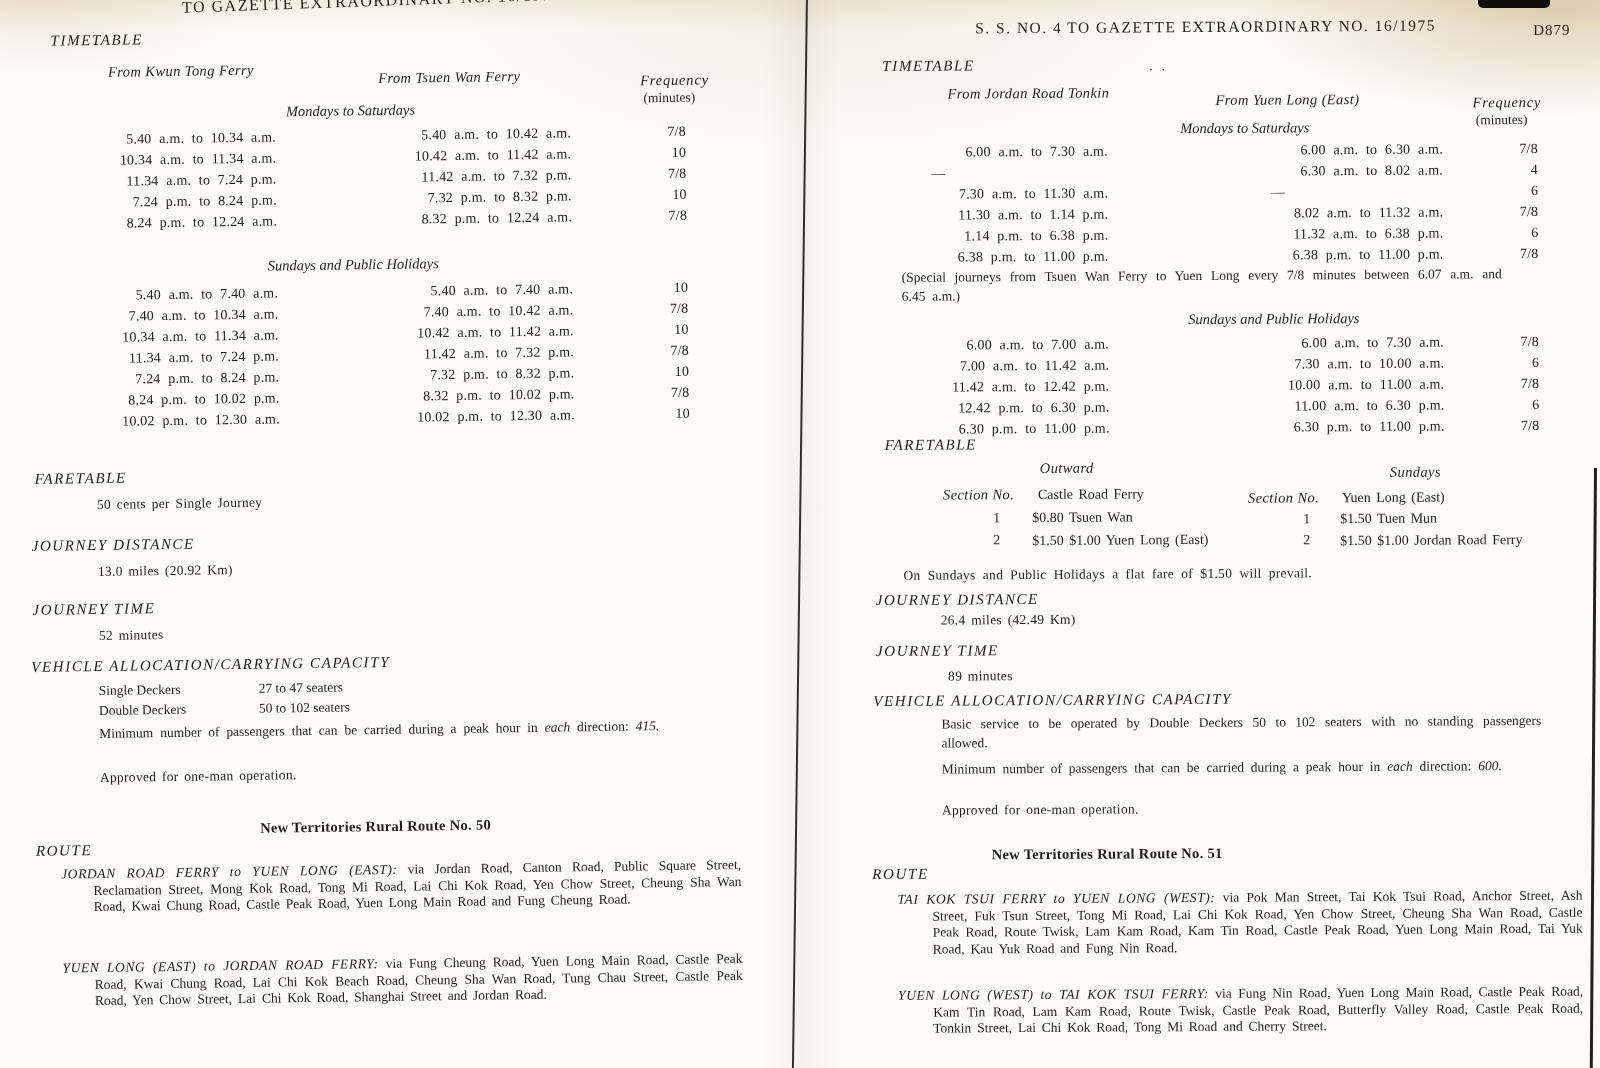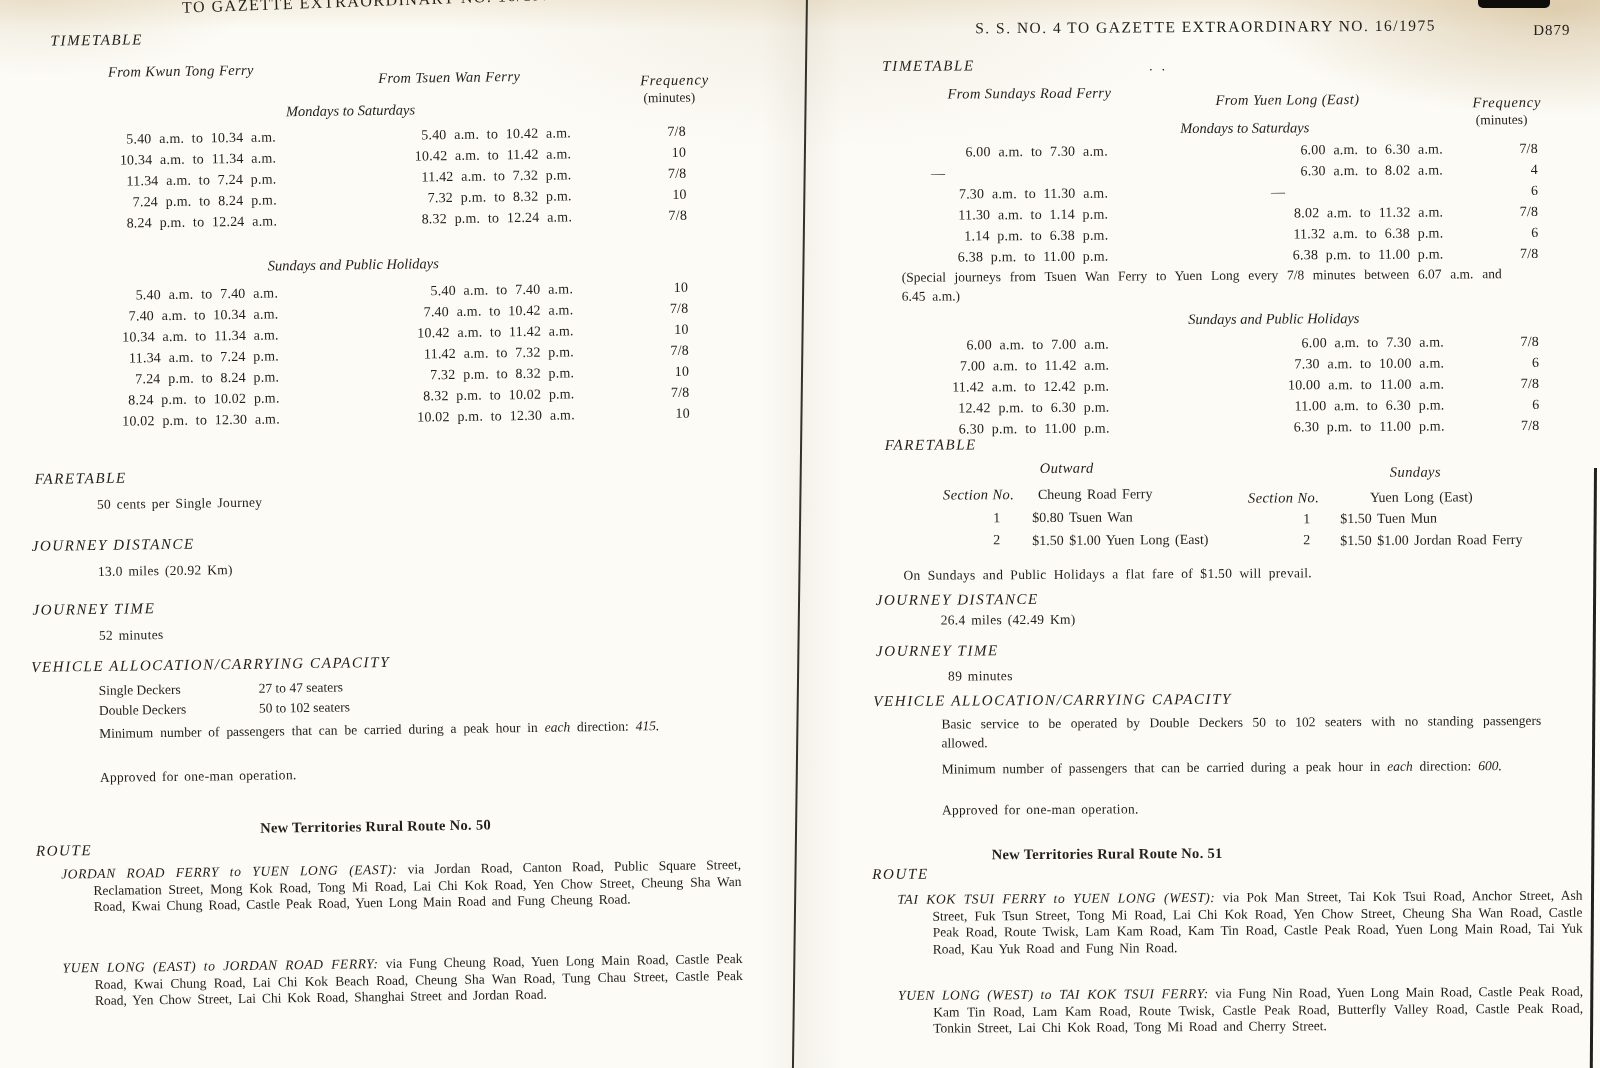--- a/index.html
+++ b/index.html
@@ -174,21 +174,21 @@
   </div>
 
   <div class="pgR">
 
     <div class="abs hdr-frag" style="left:178px;top:18px;font-size:15.5px;">S. S. NO. 4 TO GAZETTE EXTRAORDINARY NO. 16/1975</div>
     <div class="abs" style="left:736px;top:24px;font-size:15px;letter-spacing:1px;">D879</div>
 
     <div class="abs caps-h" style="left:85px;top:56px;">TIMETABLE</div>
     <div class="abs" style="left:352px;top:58px;font-size:13px;letter-spacing:3px;">. .</div>
 
-    <div class="abs colhdr" style="left:150px;top:84px;">From Sundays Road Ferry</div>
+    <div class="abs colhdr" style="left:150px;top:84px;">From Jordan Road Tonkin</div>
     <div class="abs colhdr" style="left:418px;top:92px;">From Yuen Long (East)</div>
     <div class="abs colhdr" style="left:675px;top:96px;letter-spacing:.8px;">Frequency</div>
     <div class="abs" style="left:678px;top:114px;font-size:13.5px;">(minutes)</div>
 
     <div class="abs dayhdr" style="left:332px;top:120px;width:230px;">Mondays to Saturdays</div>
 
     <div class="abs tt" style="left:60px;top:140px;width:680px;">
       <div class="row">
         <span class="c1">6.00 a.m. to 7.30 a.m.</span>
         <span class="c2r">6.00 a.m. to 6.30 a.m.</span>
@@ -252,23 +252,23 @@
         <span class="cfr">7/8</span>
       </div>
     </div>
 
     <div class="abs caps-h" style="left:85px;top:435px;">FARETABLE</div>
 
     <div class="abs colhdr" style="left:240px;top:459px;">Outward</div>
     <div class="abs colhdr" style="left:590px;top:465px;">Sundays</div>
 
     <div class="abs colhdr" style="left:143px;top:485px;">Section No.</div>
-    <div class="abs fare" style="left:238px;top:486px;">Cheung Road Ferry</div>
+    <div class="abs fare" style="left:238px;top:486px;">Castle Road Ferry</div>
     <div class="abs colhdr" style="left:448px;top:490px;">Section No.</div>
-    <div class="abs fare" style="left:570px;top:491px;">Yuen Long (East)</div>
+    <div class="abs fare" style="left:542px;top:491px;">Yuen Long (East)</div>
 
     <div class="abs fare" style="left:193px;top:509px;">1</div>
     <div class="abs fare" style="left:232px;top:509px;">$0.80 Tsuen Wan</div>
     <div class="abs fare" style="left:193px;top:531px;">2</div>
     <div class="abs fare fare-wrap" style="left:232px;top:531px;width:205px;padding-left:112px;text-indent:-112px;box-sizing:content-box;line-height:17px;">$1.50 $1.00 Yuen Long (East)</div>
 
     <div class="abs fare" style="left:503px;top:512px;">1</div>
     <div class="abs fare" style="left:540px;top:512px;">$1.50 Tuen Mun</div>
     <div class="abs fare" style="left:503px;top:533px;">2</div>
     <div class="abs fare fare-wrap" style="left:540px;top:533px;width:218px;padding-left:130px;text-indent:-130px;box-sizing:content-box;line-height:17px;">$1.50 $1.00 Jordan Road Ferry</div>

